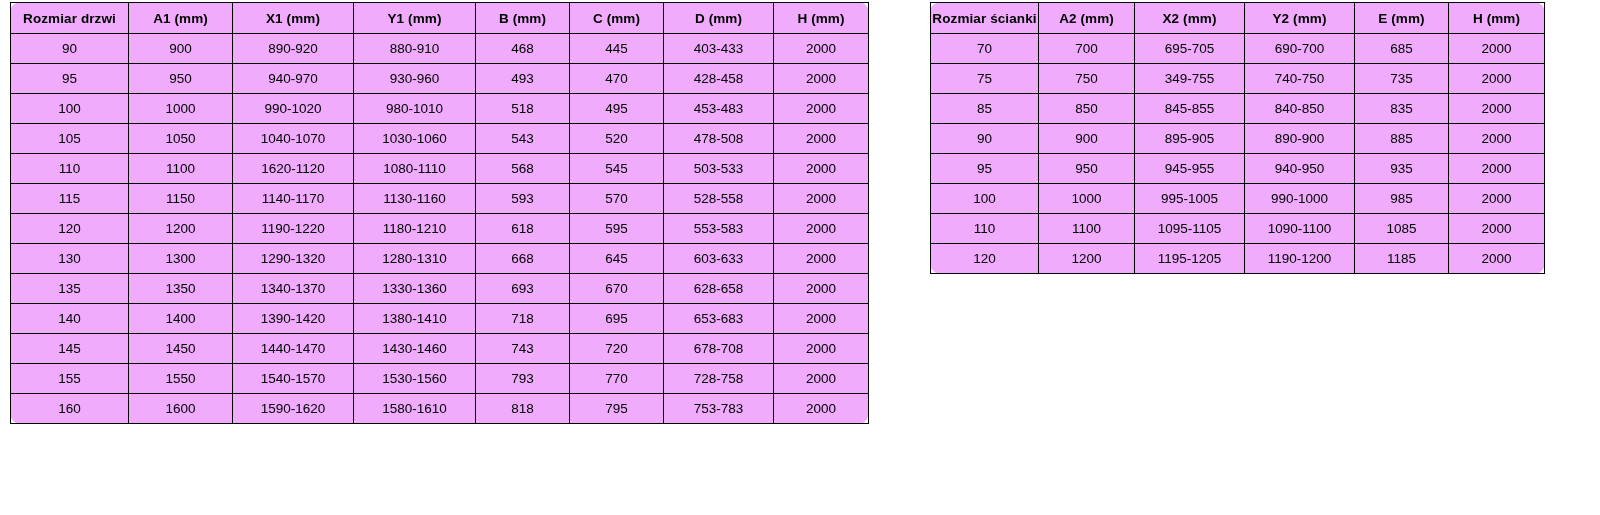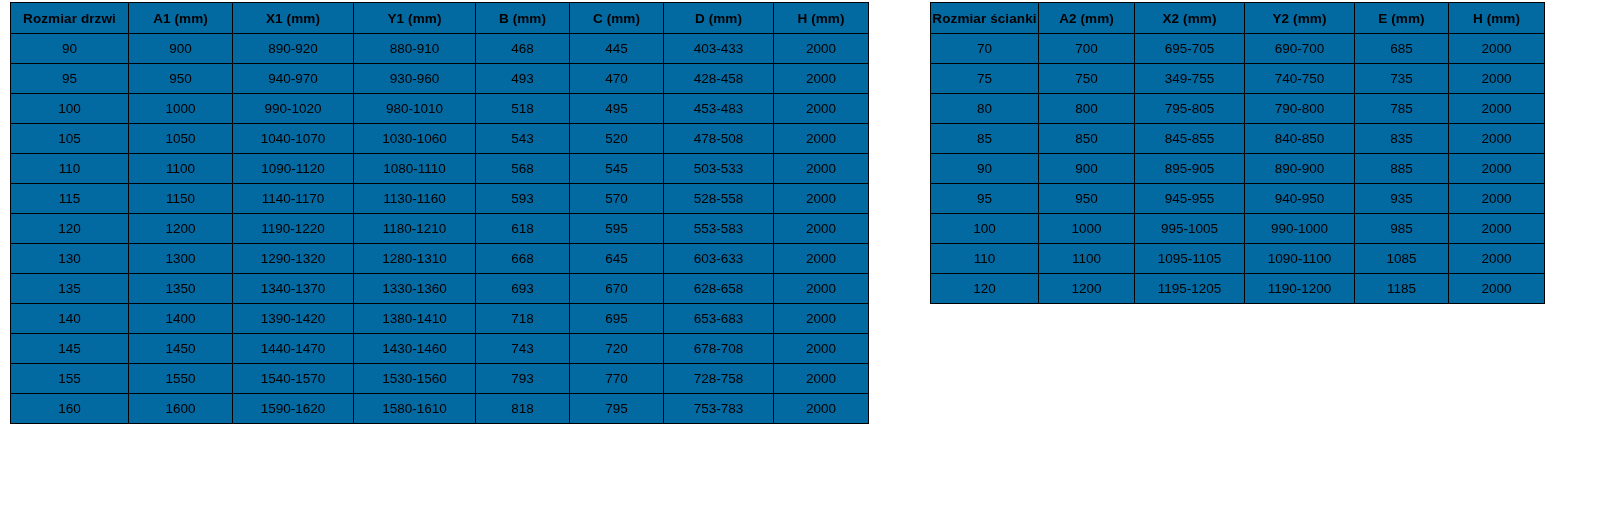--- a/index.html
+++ b/index.html
@@ -30,21 +30,22 @@
   }
   #walls-table-wrap {
     left: 930px;
     top: 2px;
     width: 570px;
   }
   table.spec {
     border-collapse: collapse;
     table-layout: fixed;
     width: 100%;
-    background: #0369a1;
+    background: #f0abfc;
+    border-radius: 11px;
   }
   table.spec th,
   table.spec td {
     border: 1px solid #000000;
     text-align: center;
     vertical-align: middle;
     font-size: 13.5px;
     color: #000000;
     padding: 0;
   }
@@ -140,21 +141,21 @@
           <td>1040-1070</td>
           <td>1030-1060</td>
           <td>543</td>
           <td>520</td>
           <td>478-508</td>
           <td>2000</td>
         </tr>
         <tr>
           <td>110</td>
           <td>1100</td>
-          <td>1090-1120</td>
+          <td>1620-1120</td>
           <td>1080-1110</td>
           <td>568</td>
           <td>545</td>
           <td>503-533</td>
           <td>2000</td>
         </tr>
         <tr>
           <td>115</td>
           <td>1150</td>
           <td>1140-1170</td>
@@ -269,28 +270,20 @@
         </tr>
         <tr>
           <td>75</td>
           <td>750</td>
           <td>349-755</td>
           <td>740-750</td>
           <td>735</td>
           <td>2000</td>
         </tr>
         <tr>
-          <td>80</td>
-          <td>800</td>
-          <td>795-805</td>
-          <td>790-800</td>
-          <td>785</td>
-          <td>2000</td>
-        </tr>
-        <tr>
           <td>85</td>
           <td>850</td>
           <td>845-855</td>
           <td>840-850</td>
           <td>835</td>
           <td>2000</td>
         </tr>
         <tr>
           <td>90</td>
           <td>900</td>

